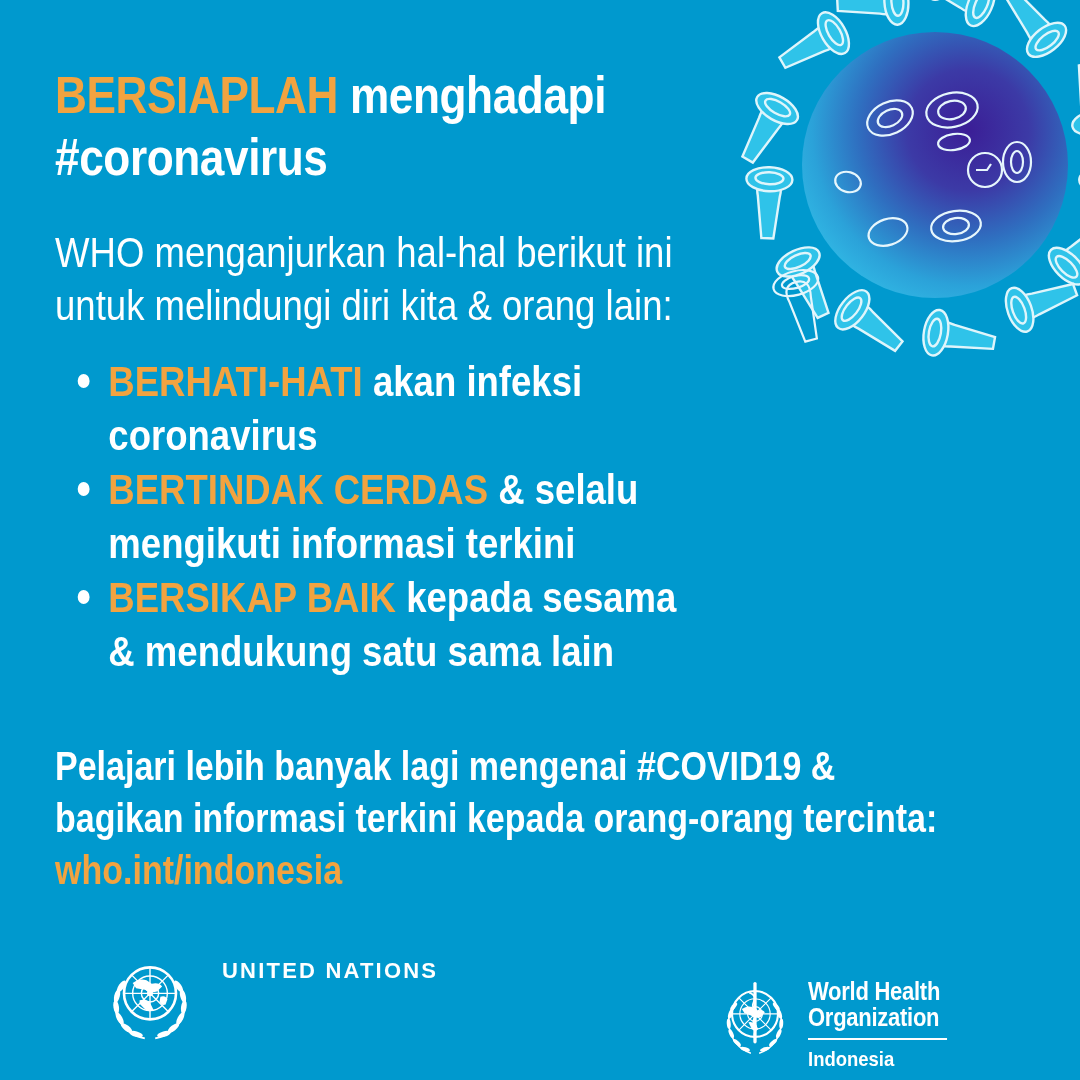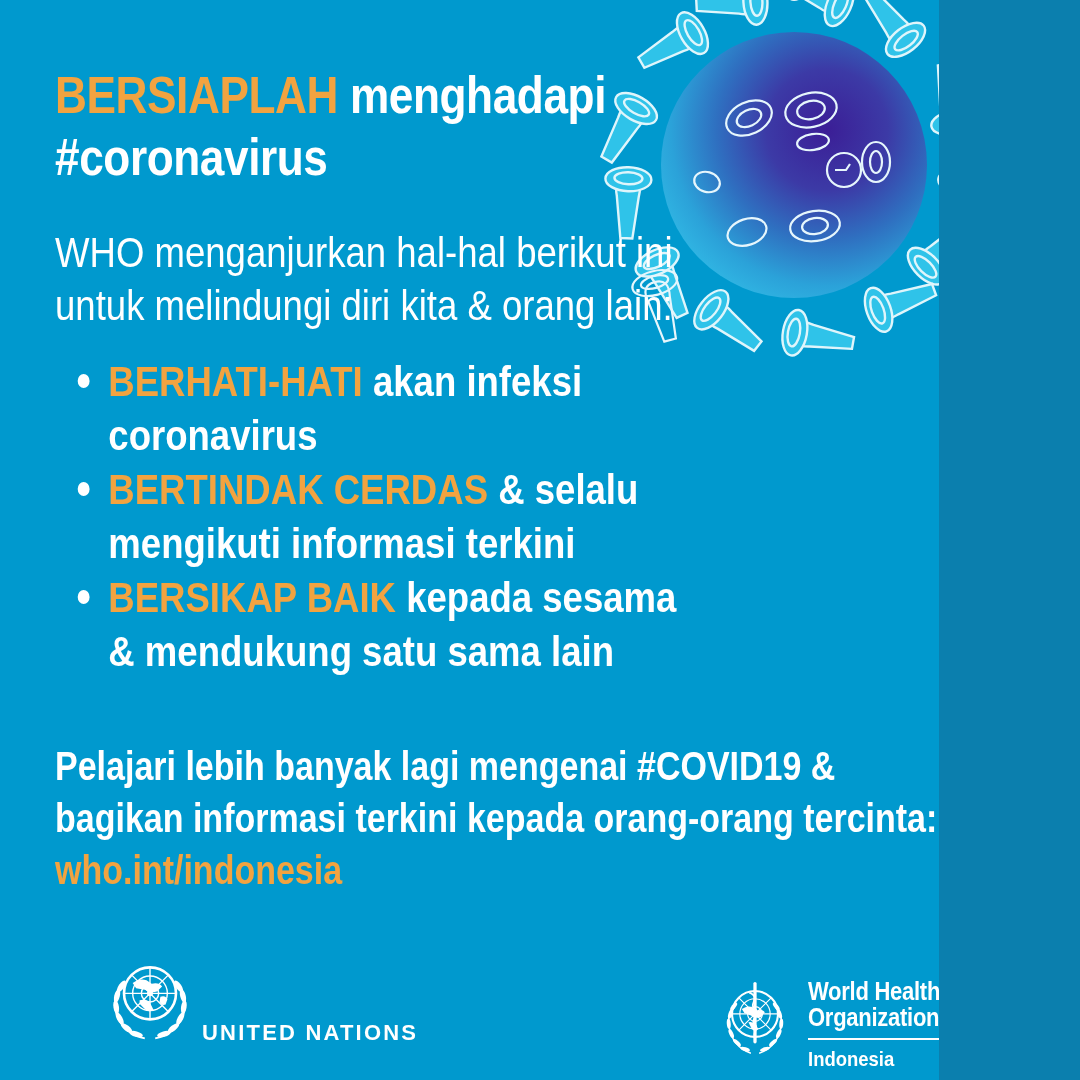--- a/index.html
+++ b/index.html
@@ -1,18 +1,18 @@
 <!DOCTYPE html>
 <html><head>
 <meta charset="utf-8">
 <style>
   html, body { margin: 0; padding: 0; background: #0b7fae; }
   .poster {
     position: relative;
-    width: 939px;
+    width: 1080px;
     height: 1080px;
     background: #0099CE;
     overflow: hidden;
     font-family: "Liberation Sans", "DejaVu Sans", sans-serif;
     color: #FFFFFF;
   }
   .pre { white-space: pre-line; }
   .hl { color: #F2A340; }
 
   .virus { position: absolute; top: 0; right: 0; }
@@ -44,21 +44,21 @@
   }
   .footer {
     position: absolute; left: 55px; top: 740px; margin: 0;
     font-size: 40px; font-weight: bold; line-height: 52px;
     width: 1250px;
     transform: scaleX(0.85); transform-origin: 0 0;
   }
 
   .un-lockup {
     position: absolute; left: 98px; top: 958px;
-    display: flex; align-items: flex-end; 
+    display: flex; align-items: flex-start; gap: 20px;
   }
   .un-label { font-size: 22px; font-weight: bold; letter-spacing: 2.2px; }
 
   .who-lockup {
     position: absolute; left: 714px; top: 970px;
     display: flex; align-items: center; gap: 12px;
   }
   .who-text { margin-top: 8px; transform: scaleX(0.88); transform-origin: 0 0; }
   .who-name { font-size: 25px; font-weight: bold; line-height: 26px; letter-spacing: -0.3px; }
   .who-rule { width: 158px; height: 2px; background: #FFFFFF; margin: 8px 0 7px 0; }

